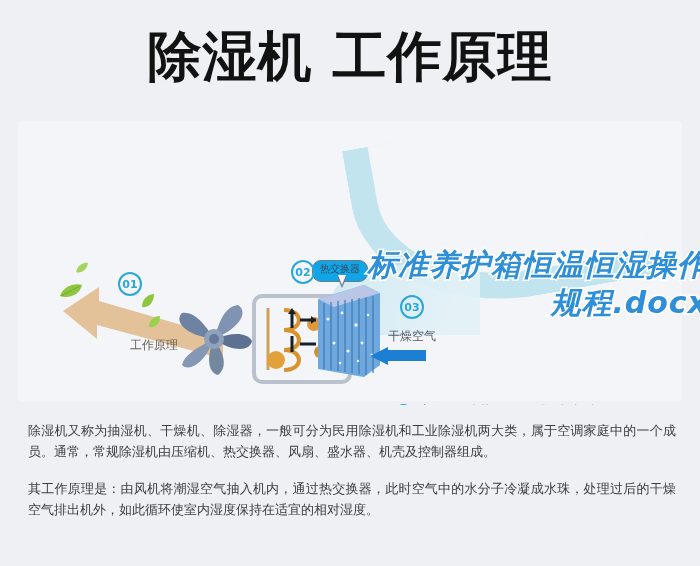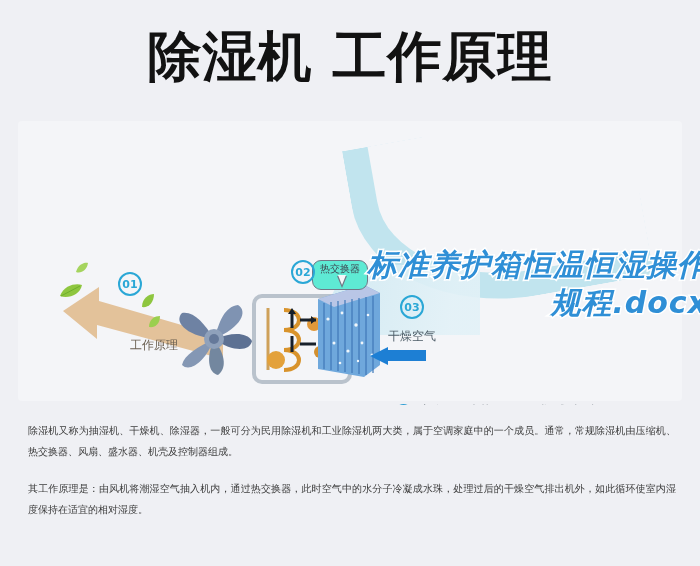--- a/index.html
+++ b/index.html
@@ -76,24 +76,24 @@
 
   
   .inlet-arrow{position:absolute;left:370px;top:232px;width:56px;height:18px;}
 
   
   .leaf{position:absolute;}
 
   
   .callout{
     position:absolute;left:312px;top:145px;
-    padding:2px 7px 15px 7px;
+    padding:2px 7px 7px 7px;
     border:1.4px solid #6f7886;
     border-radius:9px;
-    background:#5eead4;
+    background:#0ea5e9;
     font-size:10px;color:#3f4853;
     line-height:1.1;white-space:nowrap;
     font-family:"DejaVu Sans","Liberation Sans",sans-serif;
   }
   .callout-tail{
     position:absolute;left:337px;top:161px;width:0;height:0;
     border-left:5px solid transparent;
     border-right:5px solid transparent;
     border-top:12px solid #6f7886;
   }
@@ -166,21 +166,21 @@
     paint-order:stroke fill;
     white-space:nowrap;
   }
 
   
   .copy{
     position:absolute;left:28px;top:420px;width:648px;
     color:#3c3c3c;
   }
   .para{
-    font-size:10px;
+    font-size:13px;
     line-height:21px;
     font-family:"DejaVu Sans","Liberation Sans",sans-serif;
     margin:0 0 16px 0;
     text-align:justify;
   }
   .para.second{margin-bottom:8px;}
 </style>
 </head>
 <body>
 

